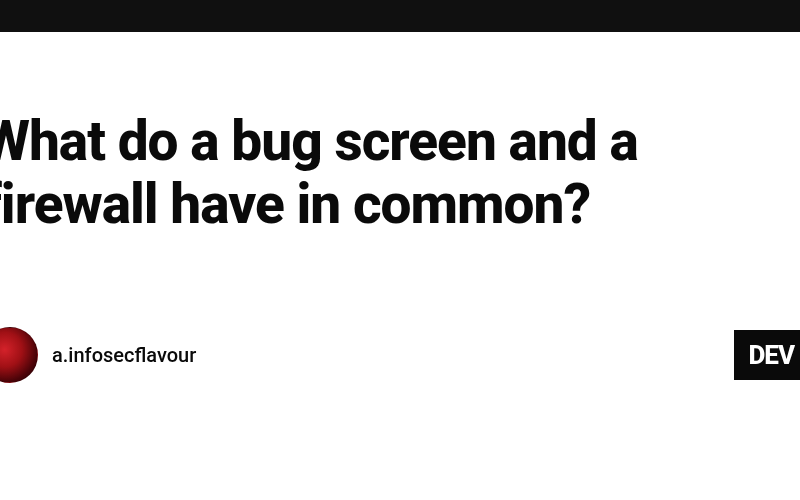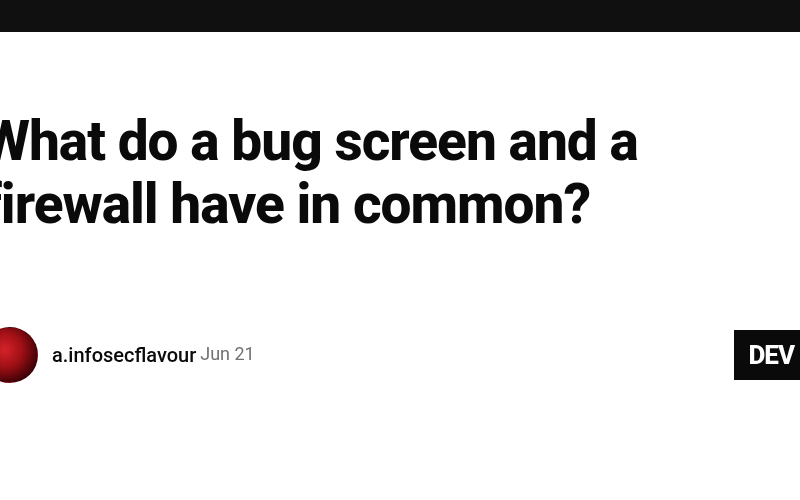--- a/index.html
+++ b/index.html
@@ -47,22 +47,22 @@
     .avatar {
       width: 56px;
       height: 56px;
       border-radius: 50%;
       background: radial-gradient(circle at 40% 40%, #d4222a 0%, #a01015 38%, #4a0308 70%, #1a0002 100%);
       flex-shrink: 0;
       border: 1px solid rgba(0,0,0,0.1);
     }
     .author-info {
       display: flex;
-      flex-direction: row;
-      gap: 4px;
+      flex-direction: column;
+      gap: 16px;
     }
     .author-name {
       font-size: 20px;
       font-weight: 500;
       color: #0a0a0a;
     }
     .post-date {
       font-size: 18px;
       font-weight: 400;
       color: #717171;
@@ -84,18 +84,17 @@
 <div class="header-bar"></div>
 
 <div class="content">
   <h1 class="title">What do a bug screen and a firewall have in common?</h1>
 
   <div class="author-row">
     <div class="author-left">
       <div class="avatar"></div>
       <div class="author-info">
         <div class="author-name">a.infosecflavour</div>
-        <div class="post-date">Jun 21</div>
       </div>
     </div>
     <div class="dev-badge">DEV</div>
   </div>
 </div>
 
 </body></html>

